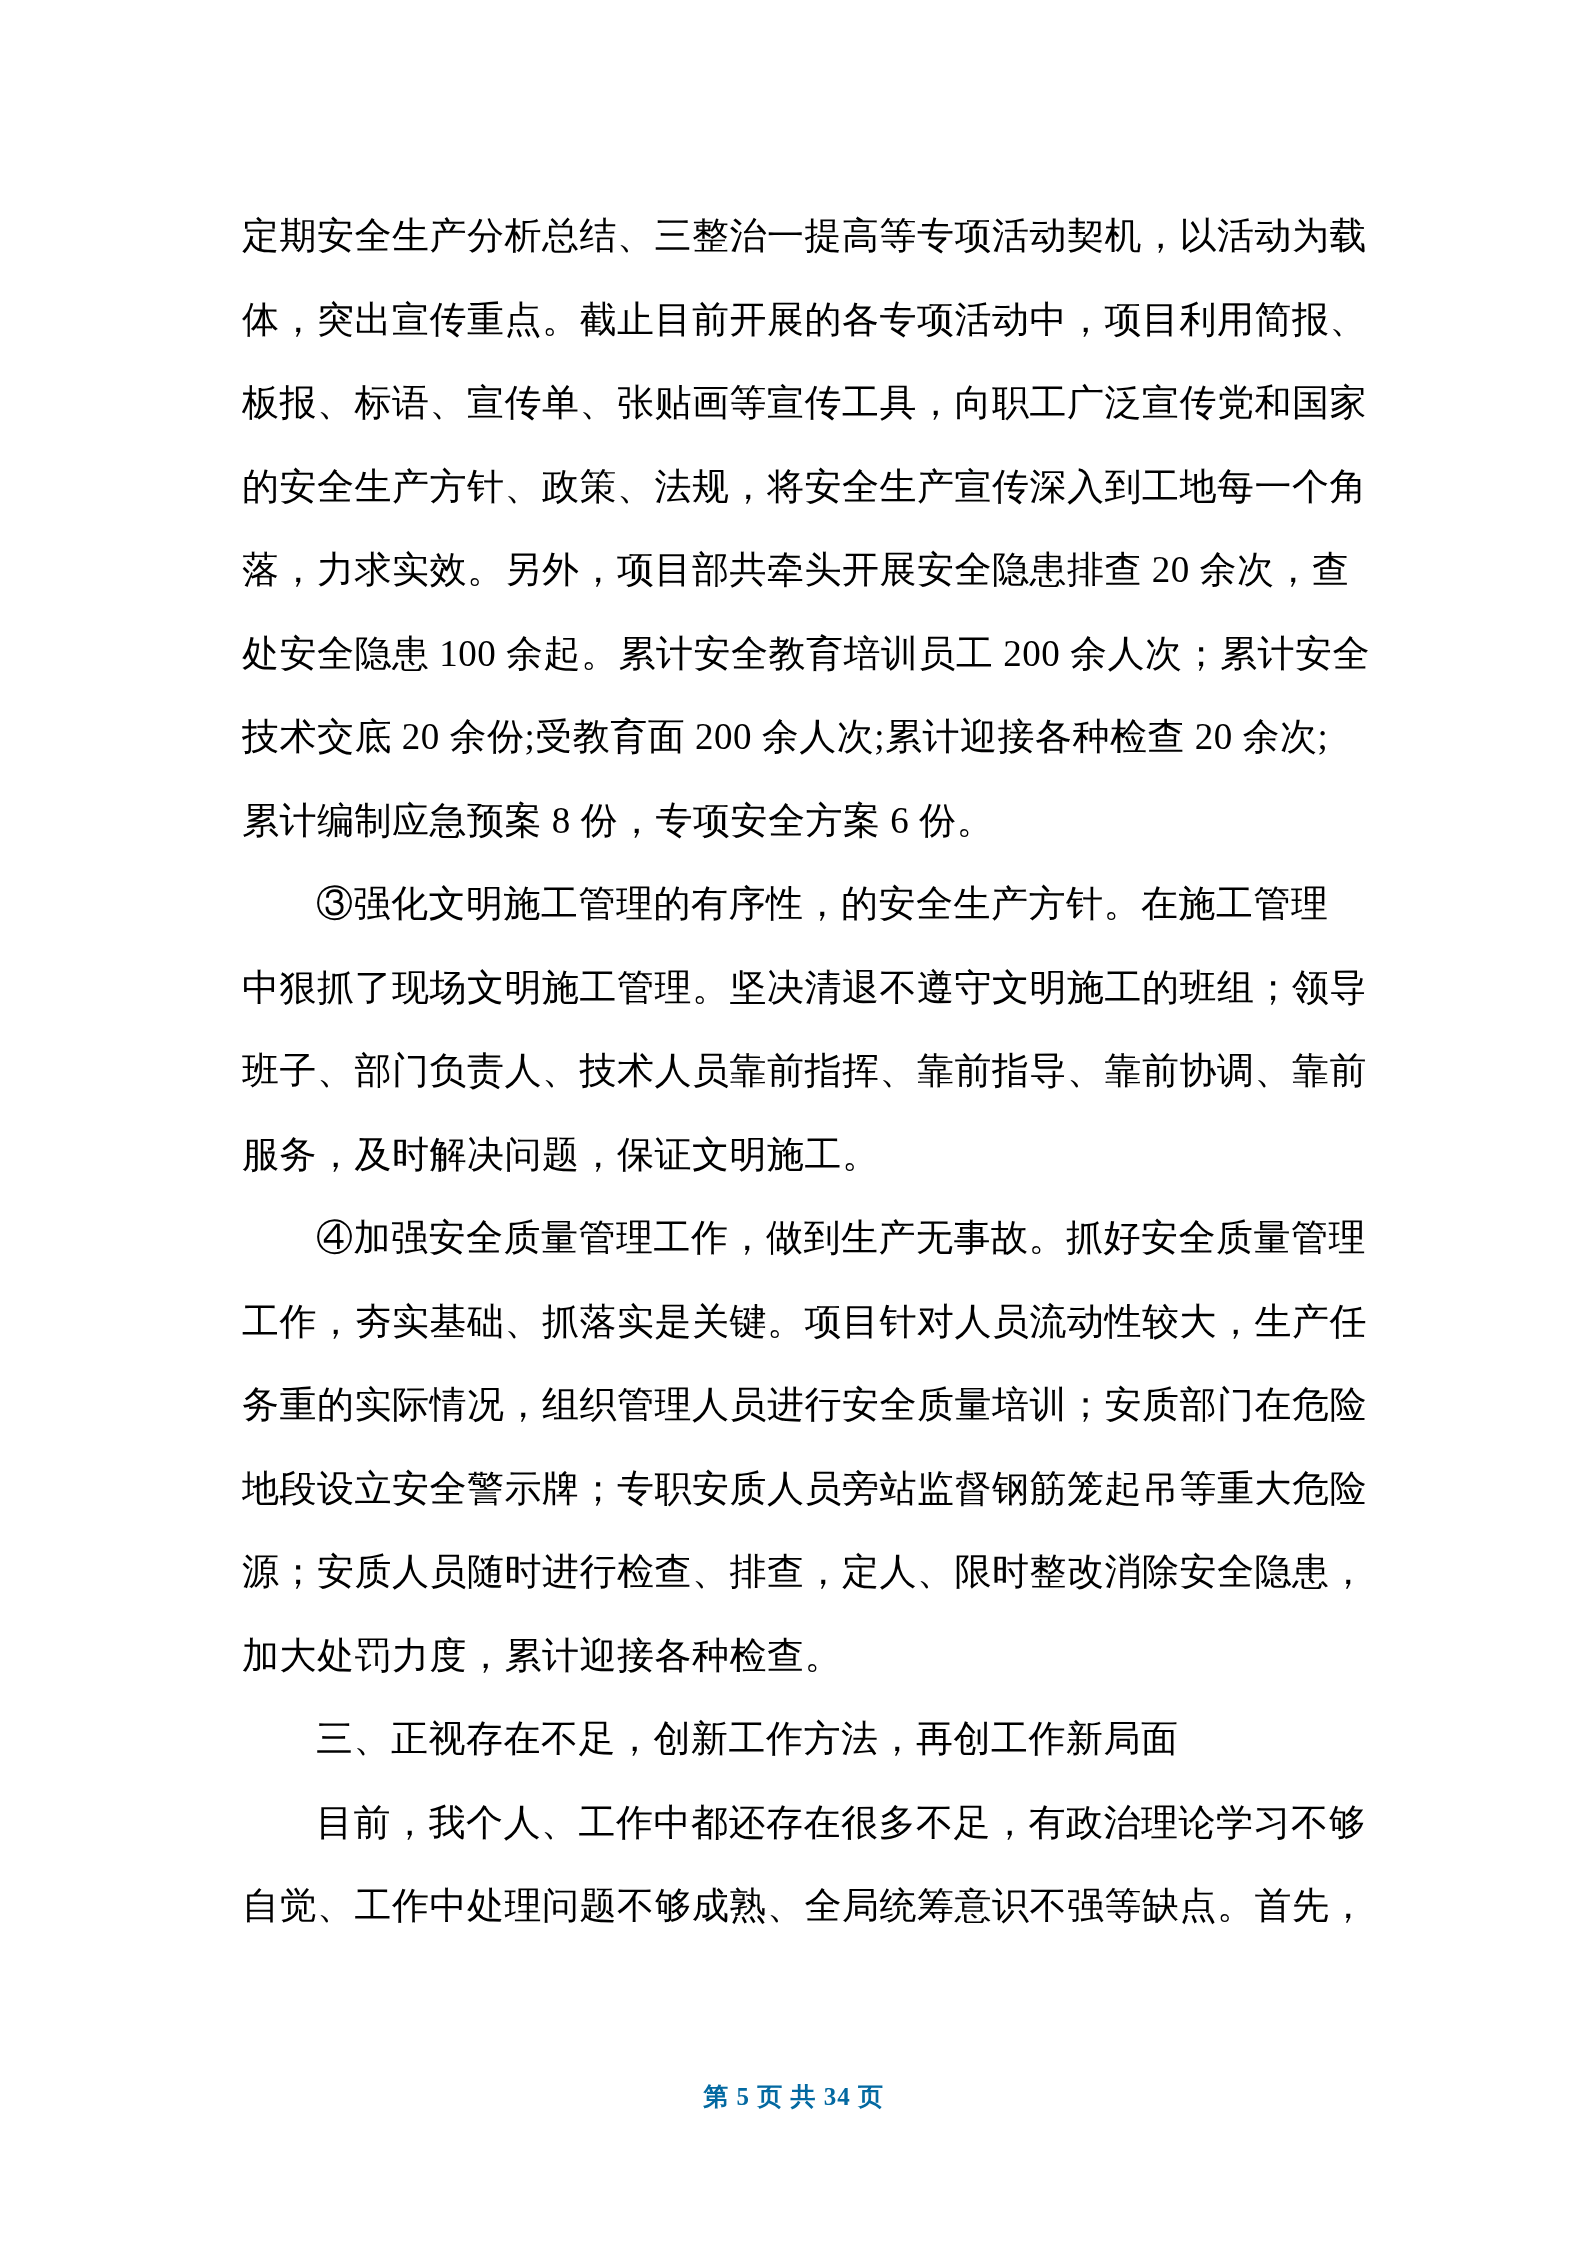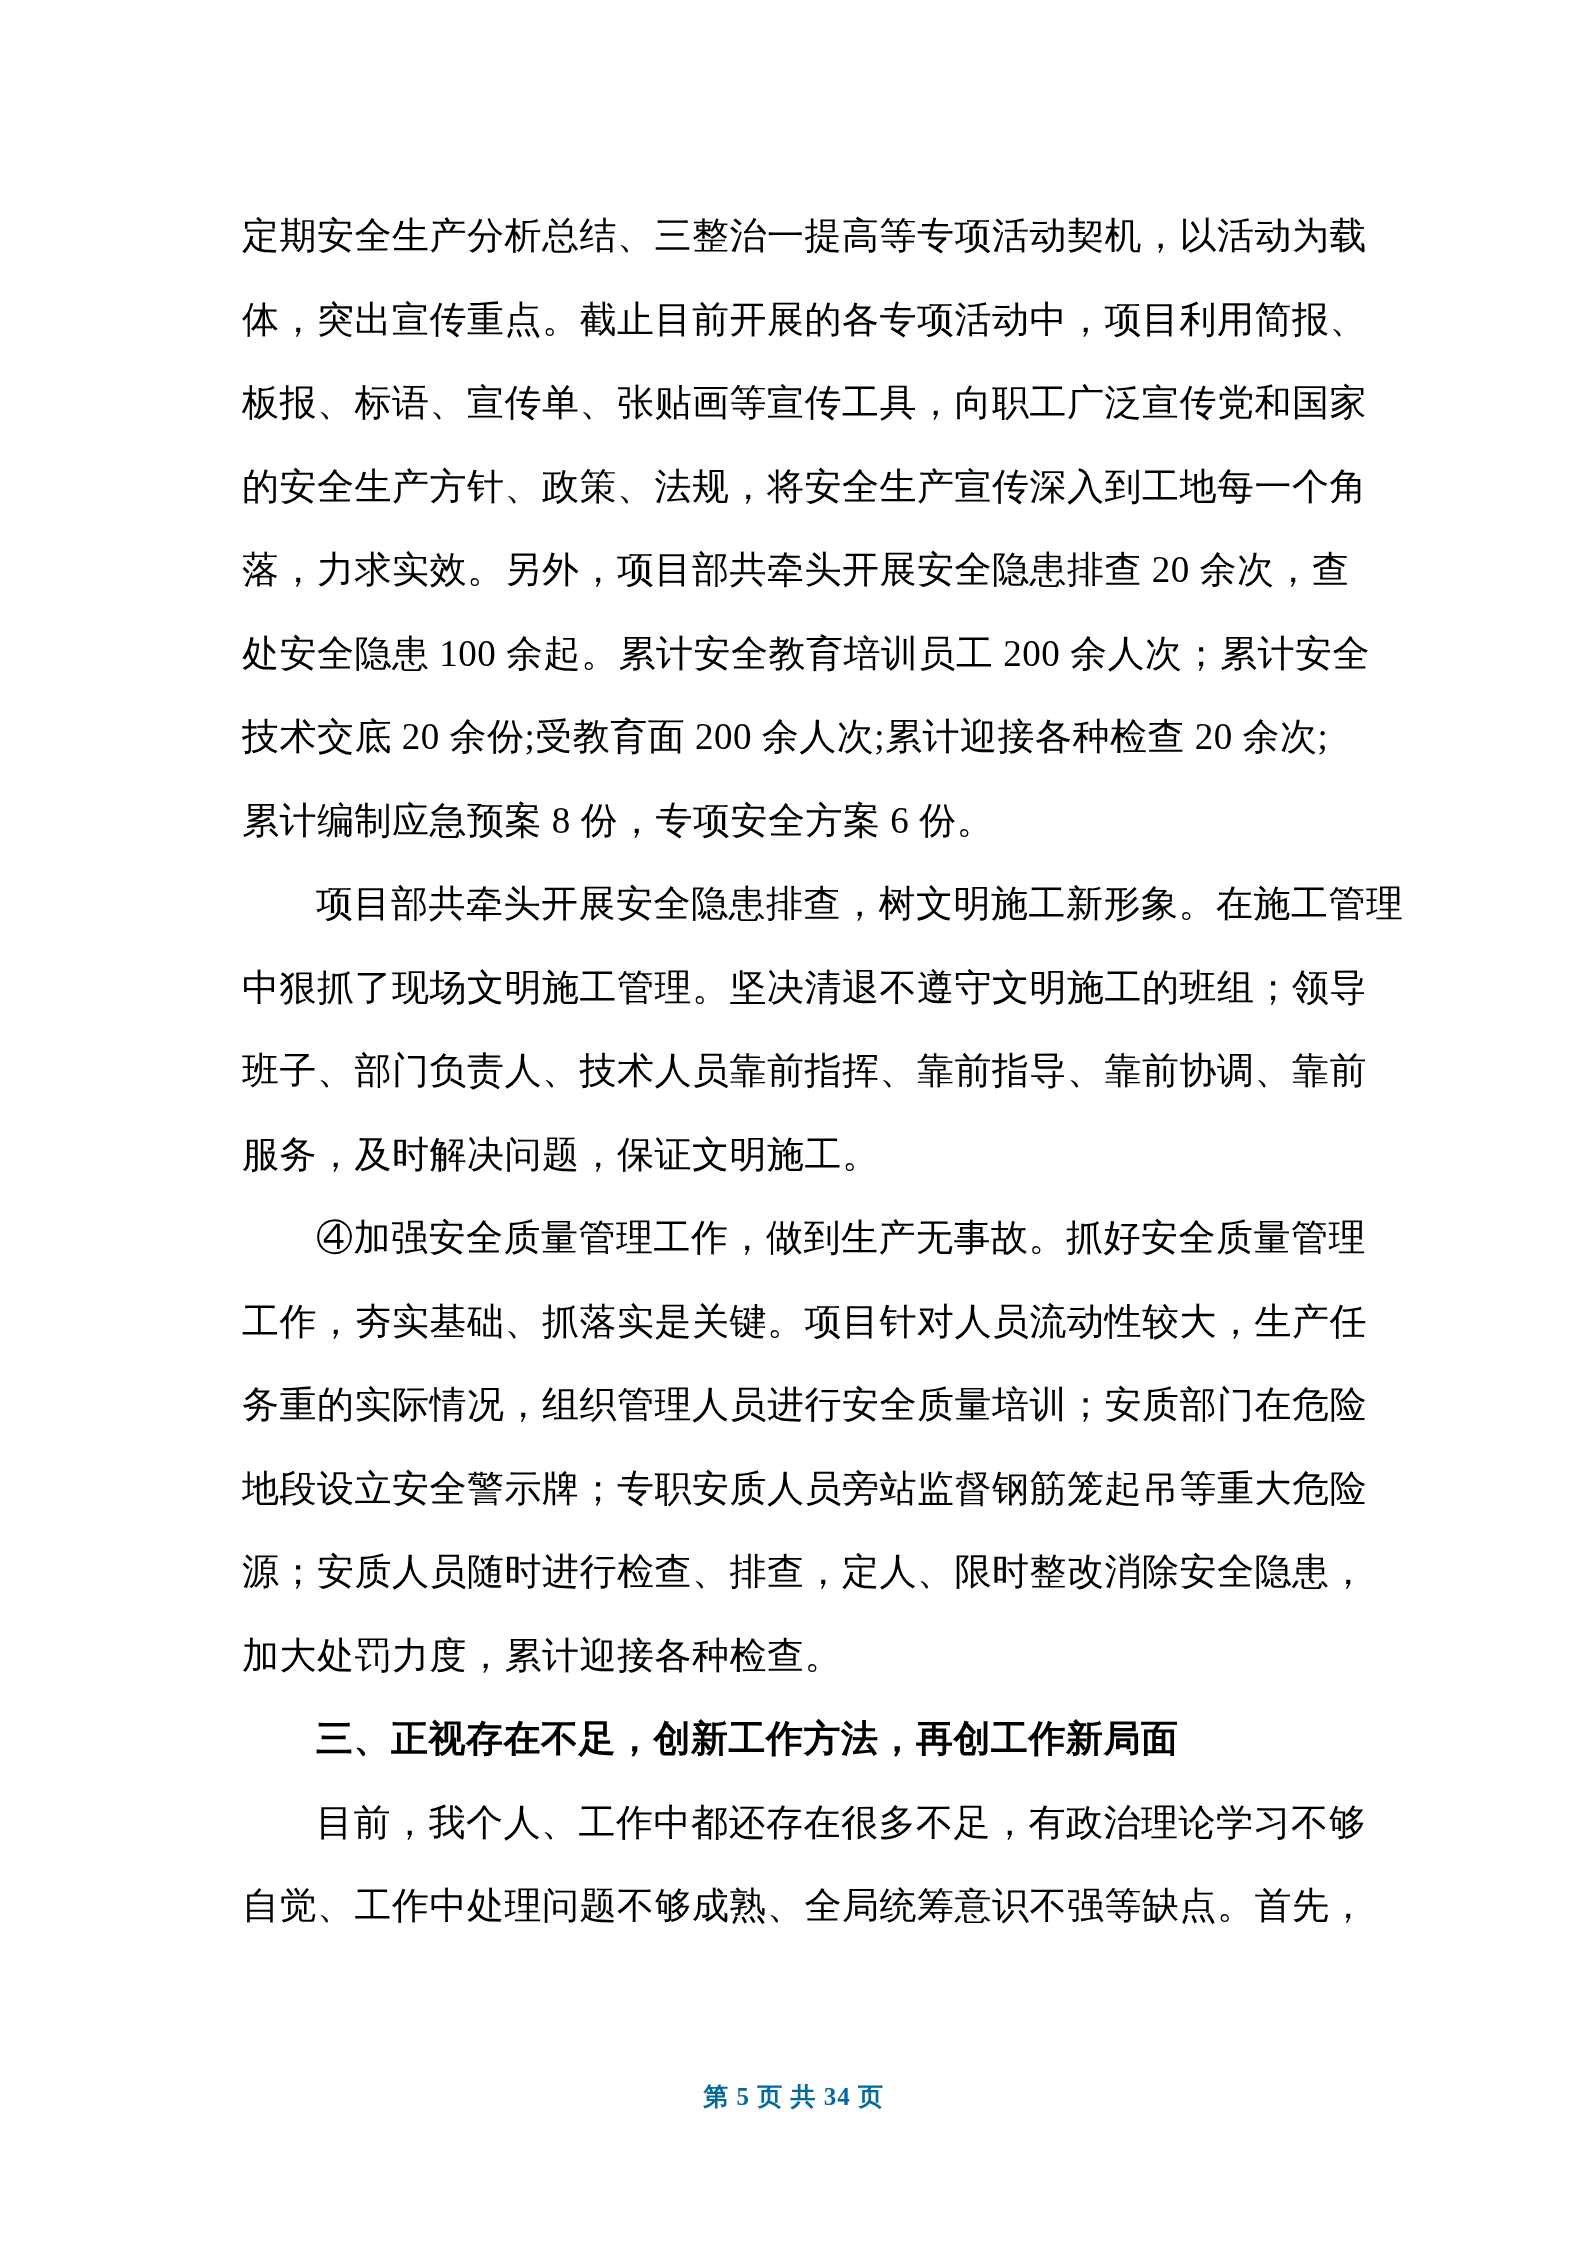--- a/index.html
+++ b/index.html
@@ -27,21 +27,21 @@
     line-height: 83.5px;
     height: 83.5px;
     letter-spacing: 0.5px;
     white-space: pre;
     color: #000000;
   }
   .line.indent {
     padding-left: 74px;
   }
   .line.bold {
-    font-weight: bold;
+    font-weight: normal;
   }
   .footer {
     position: absolute;
     top: 2080px;
     left: 0;
     width: 100%;
     text-align: center;
     font-size: 25px;
     font-weight: bold;
     line-height: 34px;
@@ -55,21 +55,21 @@
 <div class="page">
   <div class="content" id="doc-body">
       <div class="line">定期安全生产分析总结、三整治一提高等专项活动契机，以活动为载</div>
       <div class="line">体，突出宣传重点。截止目前开展的各专项活动中，项目利用简报、</div>
       <div class="line">板报、标语、宣传单、张贴画等宣传工具，向职工广泛宣传党和国家</div>
       <div class="line">的安全生产方针、政策、法规，将安全生产宣传深入到工地每一个角</div>
       <div class="line">落，力求实效。另外，项目部共牵头开展安全隐患排查 20 余次，查</div>
       <div class="line">处安全隐患 100 余起。累计安全教育培训员工 200 余人次；累计安全</div>
       <div class="line">技术交底 20 余份;受教育面 200 余人次;累计迎接各种检查 20 余次;</div>
       <div class="line">累计编制应急预案 8 份，专项安全方案 6 份。</div>
-      <div class="line indent">项目部共牵头开展安全隐患排查，树文明施工新形象。在施工管理</div>
+      <div class="line indent">③强化文明施工管理的有序性，的安全生产方针。在施工管理</div>
       <div class="line">中狠抓了现场文明施工管理。坚决清退不遵守文明施工的班组；领导</div>
       <div class="line">班子、部门负责人、技术人员靠前指挥、靠前指导、靠前协调、靠前</div>
       <div class="line">服务，及时解决问题，保证文明施工。</div>
       <div class="line indent">④加强安全质量管理工作，做到生产无事故。抓好安全质量管理</div>
       <div class="line">工作，夯实基础、抓落实是关键。项目针对人员流动性较大，生产任</div>
       <div class="line">务重的实际情况，组织管理人员进行安全质量培训；安质部门在危险</div>
       <div class="line">地段设立安全警示牌；专职安质人员旁站监督钢筋笼起吊等重大危险</div>
       <div class="line">源；安质人员随时进行检查、排查，定人、限时整改消除安全隐患，</div>
       <div class="line">加大处罚力度，累计迎接各种检查。</div>
       <div class="line indent bold">三、正视存在不足，创新工作方法，再创工作新局面</div>

